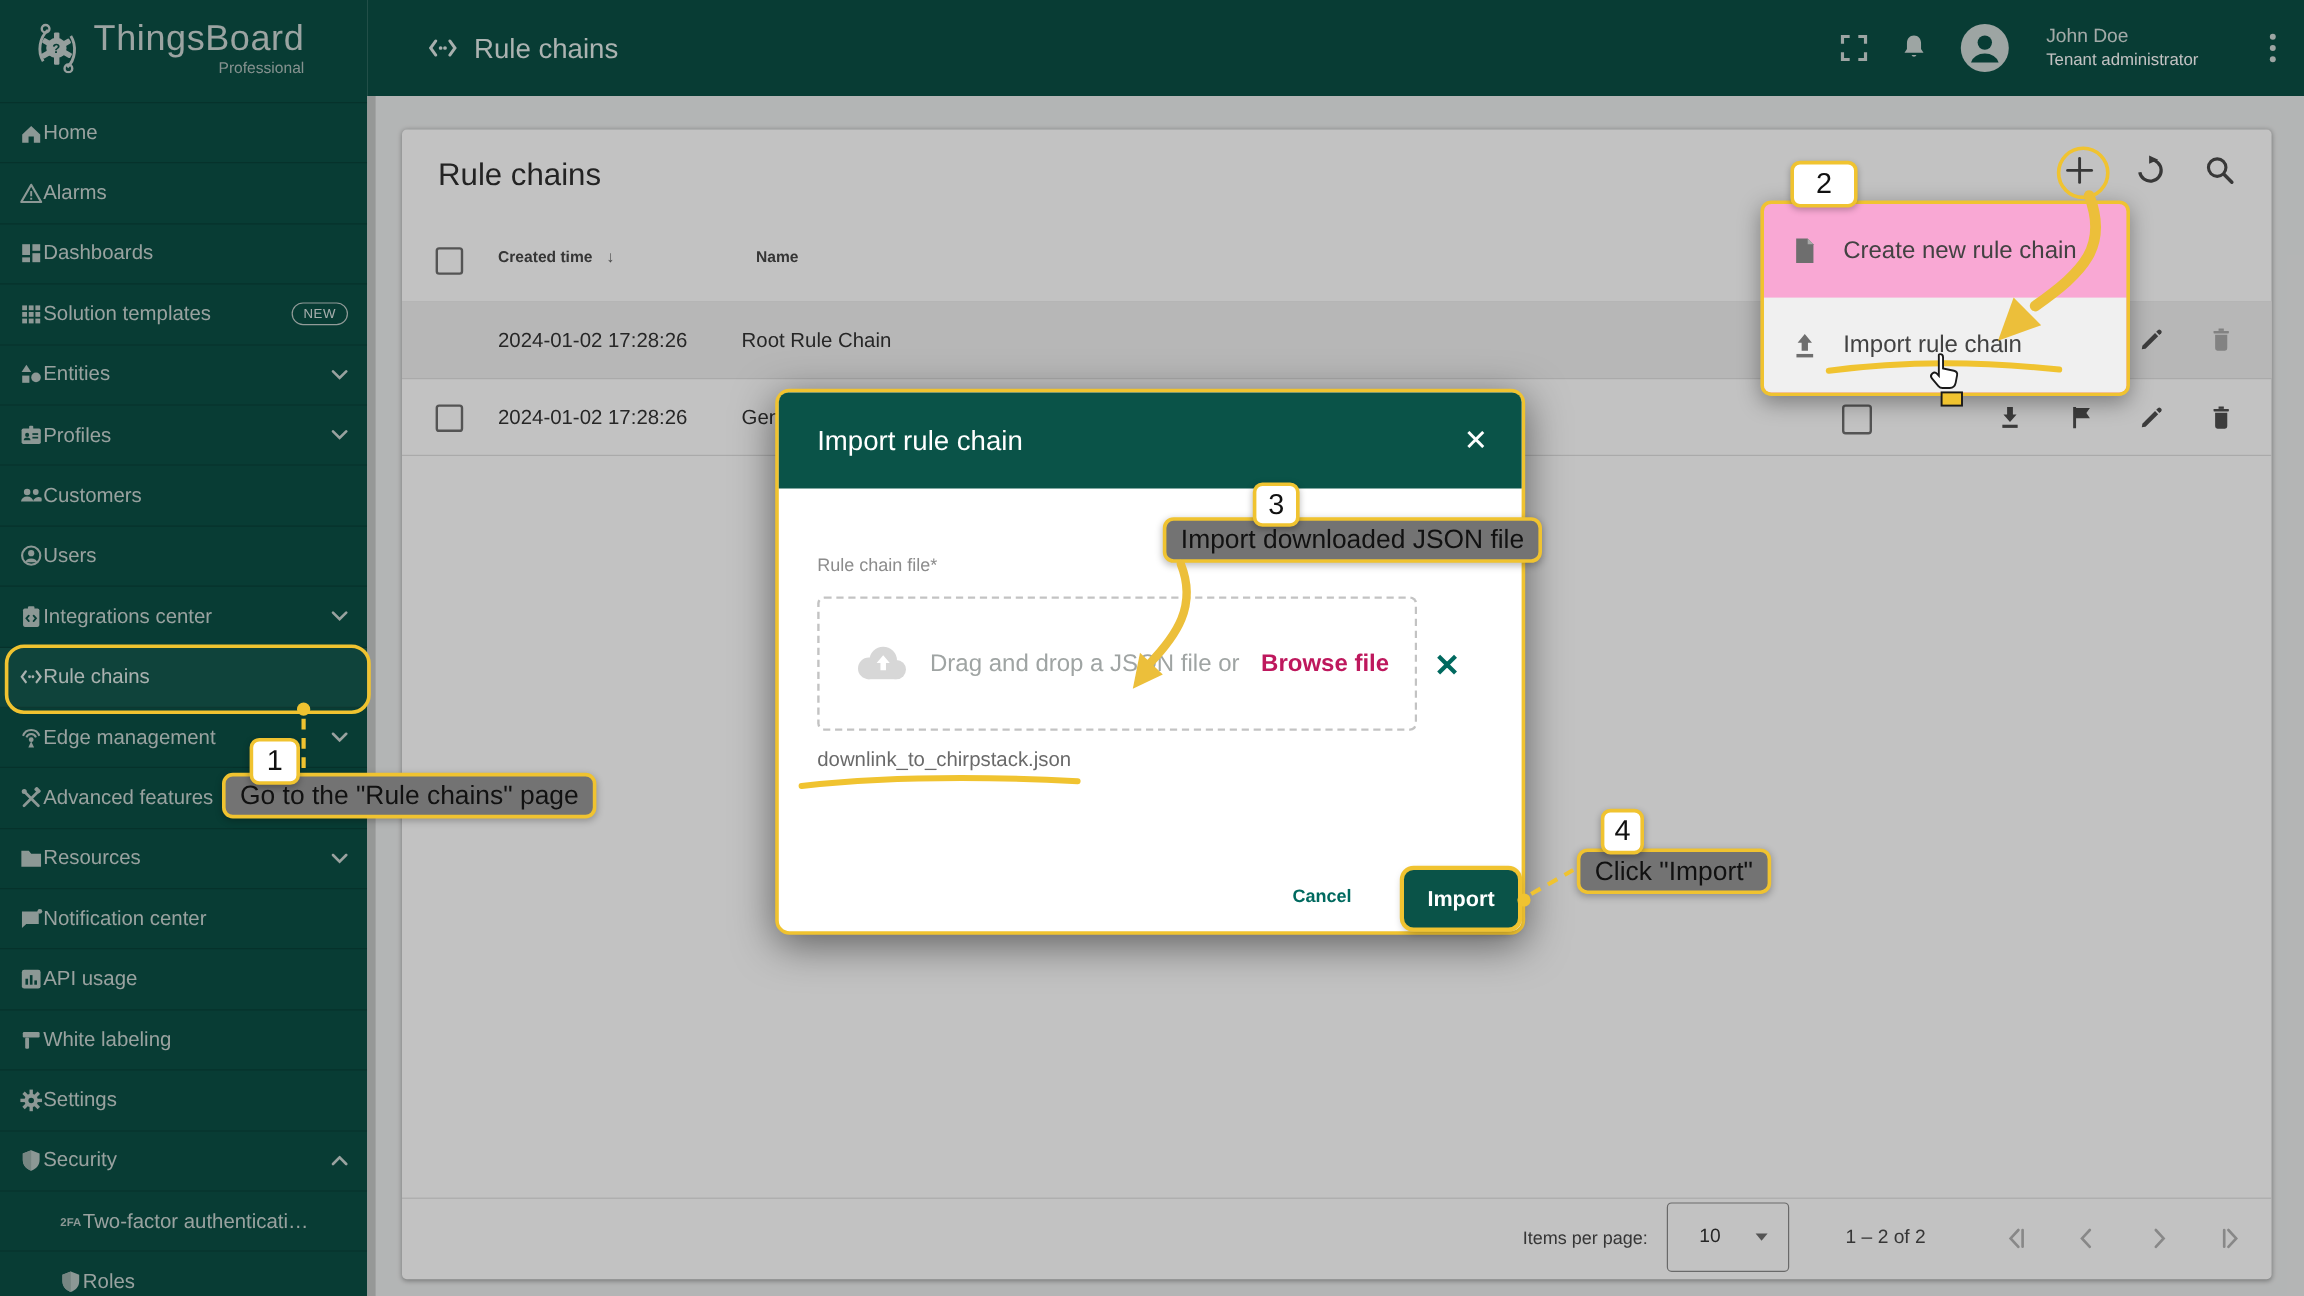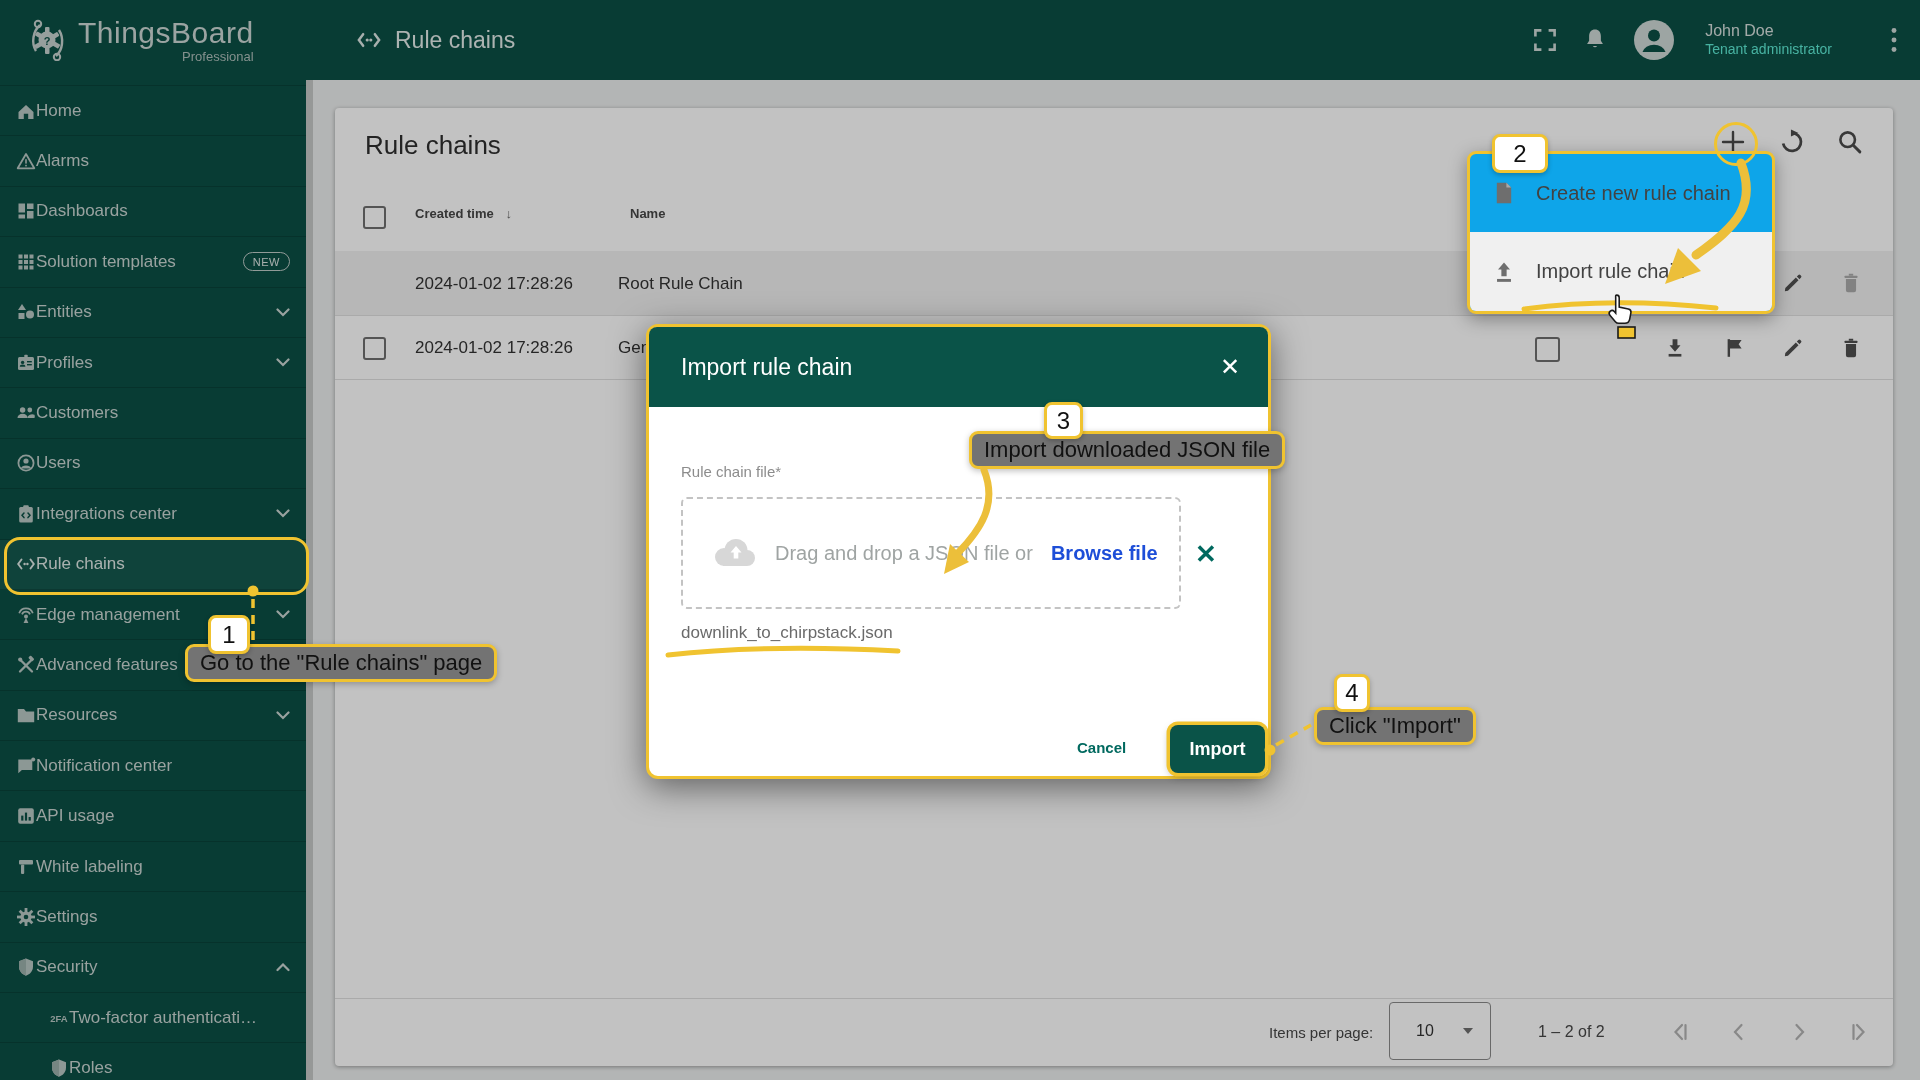--- a/index.html
+++ b/index.html
@@ -25,59 +25,59 @@
              padding:2.5px 9px;color:#dde6e4;letter-spacing:.5px}
   .side-scroll{position:absolute;left:306px;top:80px;width:7px;height:1000px;background:#c5c8c7;z-index:1}
 
   
   .topbar{position:absolute;left:306px;top:0;width:1614px;height:80px;background:#0b4f45;z-index:1}
   .page-title{position:absolute;left:50px;top:0;height:80px;display:flex;align-items:center;gap:13px;
               color:#e2ebe9;font-size:23px}
   .tb-right{position:absolute;right:18px;top:0;height:80px;display:flex;align-items:center;gap:26px}
   .user-block{line-height:1.25;margin-left:4px}
   .user-name{font-size:16px;color:#d6e0dd}
-  .user-role{font-size:14px;color:#5eead4}
+  .user-role{font-size:14px;color:#ffffff}
 
   
   .card{position:absolute;left:335px;top:108px;width:1558px;height:958px;background:#fff;
         border-radius:4px;box-shadow:0 1px 4px rgba(0,0,0,.35);z-index:1}
   .card-title{position:absolute;left:30px;top:22px;font-size:26px;color:#2f2f2f}
   .hline{position:absolute;left:0;width:1558px;height:1px;background:#e0e0e0}
   .cb{position:absolute;width:19px;height:19px;border:2px solid #6f6f6f;border-radius:3px;background:transparent}
   .th{position:absolute;font-size:13px;font-weight:700;color:#474747}
   .td{position:absolute;font-size:17px;color:#333}
   .row1bg{position:absolute;left:0;top:143px;width:1558px;height:64px;background:#f1f1f1}
   .pg-label{position:absolute;font-size:15px;color:#474747}
   .pg-select{position:absolute;left:1054px;top:894px;width:102px;height:58px;border:1.5px solid #8b8b8b;
              border-radius:4px;display:flex;align-items:center;padding:0 16px 0 26px;justify-content:space-between;
              font-size:16px;color:#333;box-sizing:border-box}
 
   
   .backdrop{position:absolute;left:0;top:0;width:1920px;height:1080px;background:rgba(0,0,0,.24);z-index:10}
 
   
-  .menu{position:absolute;left:1467px;top:151px;width:308px;height:163px;background:#0ea5e9;
+  .menu{position:absolute;left:1467px;top:167px;width:308px;height:163px;background:#f9a8d4;
         border:3px solid #f0c330;border-radius:9px;box-shadow:0 5px 18px rgba(0,0,0,.35);
         z-index:20;box-sizing:border-box;overflow:hidden}
   .menu-item{display:flex;align-items:center;gap:20px;padding:0 22px;height:78px;font-size:20px;color:#424242;cursor:pointer}
   .menu-item.hover{background:#f0f0f0;height:79px}
 
   
   .dialog{position:absolute;left:646px;top:324px;width:625px;height:455px;background:#fff;
           border:3px solid #f0c330;border-radius:12px;box-shadow:0 8px 34px rgba(0,0,0,.5);
           z-index:20;box-sizing:border-box}
   .dlg-header{position:absolute;left:0;top:0;right:0;height:80px;background:#0a5348;
               border-radius:8px 8px 0 0;display:flex;align-items:center;padding:0 28px 0 32px;box-sizing:border-box}
   .dlg-title{color:#fff;font-size:23px}
   .dlg-close{margin-left:auto;color:#fff;font-size:24px;cursor:pointer}
   .dlg-label{position:absolute;left:32px;top:136px;font-size:15px;color:#8c8c8c}
   .dropzone{position:absolute;left:32px;top:170px;width:500px;height:112px;border:2px dashed #c3c3c3;
             border-radius:6px;display:flex;align-items:center;gap:18px;padding:0 0 0 28px;box-sizing:border-box}
   .drop-text{font-size:20px;color:#9fa4a3}
-  .browse{color:#1d4ed8;font-weight:700;font-size:20px;cursor:pointer}
+  .browse{color:#be185d;font-weight:700;font-size:20px;cursor:pointer}
   .clear-x{position:absolute;left:546px;top:212px;font-size:26px;color:#00695f;font-weight:700;cursor:pointer}
   .filename{position:absolute;left:32px;top:296px;font-size:17px;color:#6a6a6a}
   .btn-cancel{position:absolute;left:428px;top:412px;font-size:15px;font-weight:700;color:#00695f;cursor:pointer}
   .btn-import{position:absolute;left:521px;top:398px;width:95px;height:48px;background:#0a5348;color:#fff;
               font-size:18px;font-weight:700;border:none;border-radius:8px;cursor:pointer;
               box-shadow:0 0 0 3.5px #f0c330, 0 3px 8px rgba(0,0,0,.4)}
   .ring{position:absolute;left:4px;top:537px;width:299px;height:52px;border:3.5px solid #f0c330;
         border-radius:16px;z-index:30;pointer-events:none}
   .plus-ring{position:absolute;left:1714px;top:122px;width:38px;height:38px;border:3px solid #f0c330;
              border-radius:50%;z-index:30;pointer-events:none}

